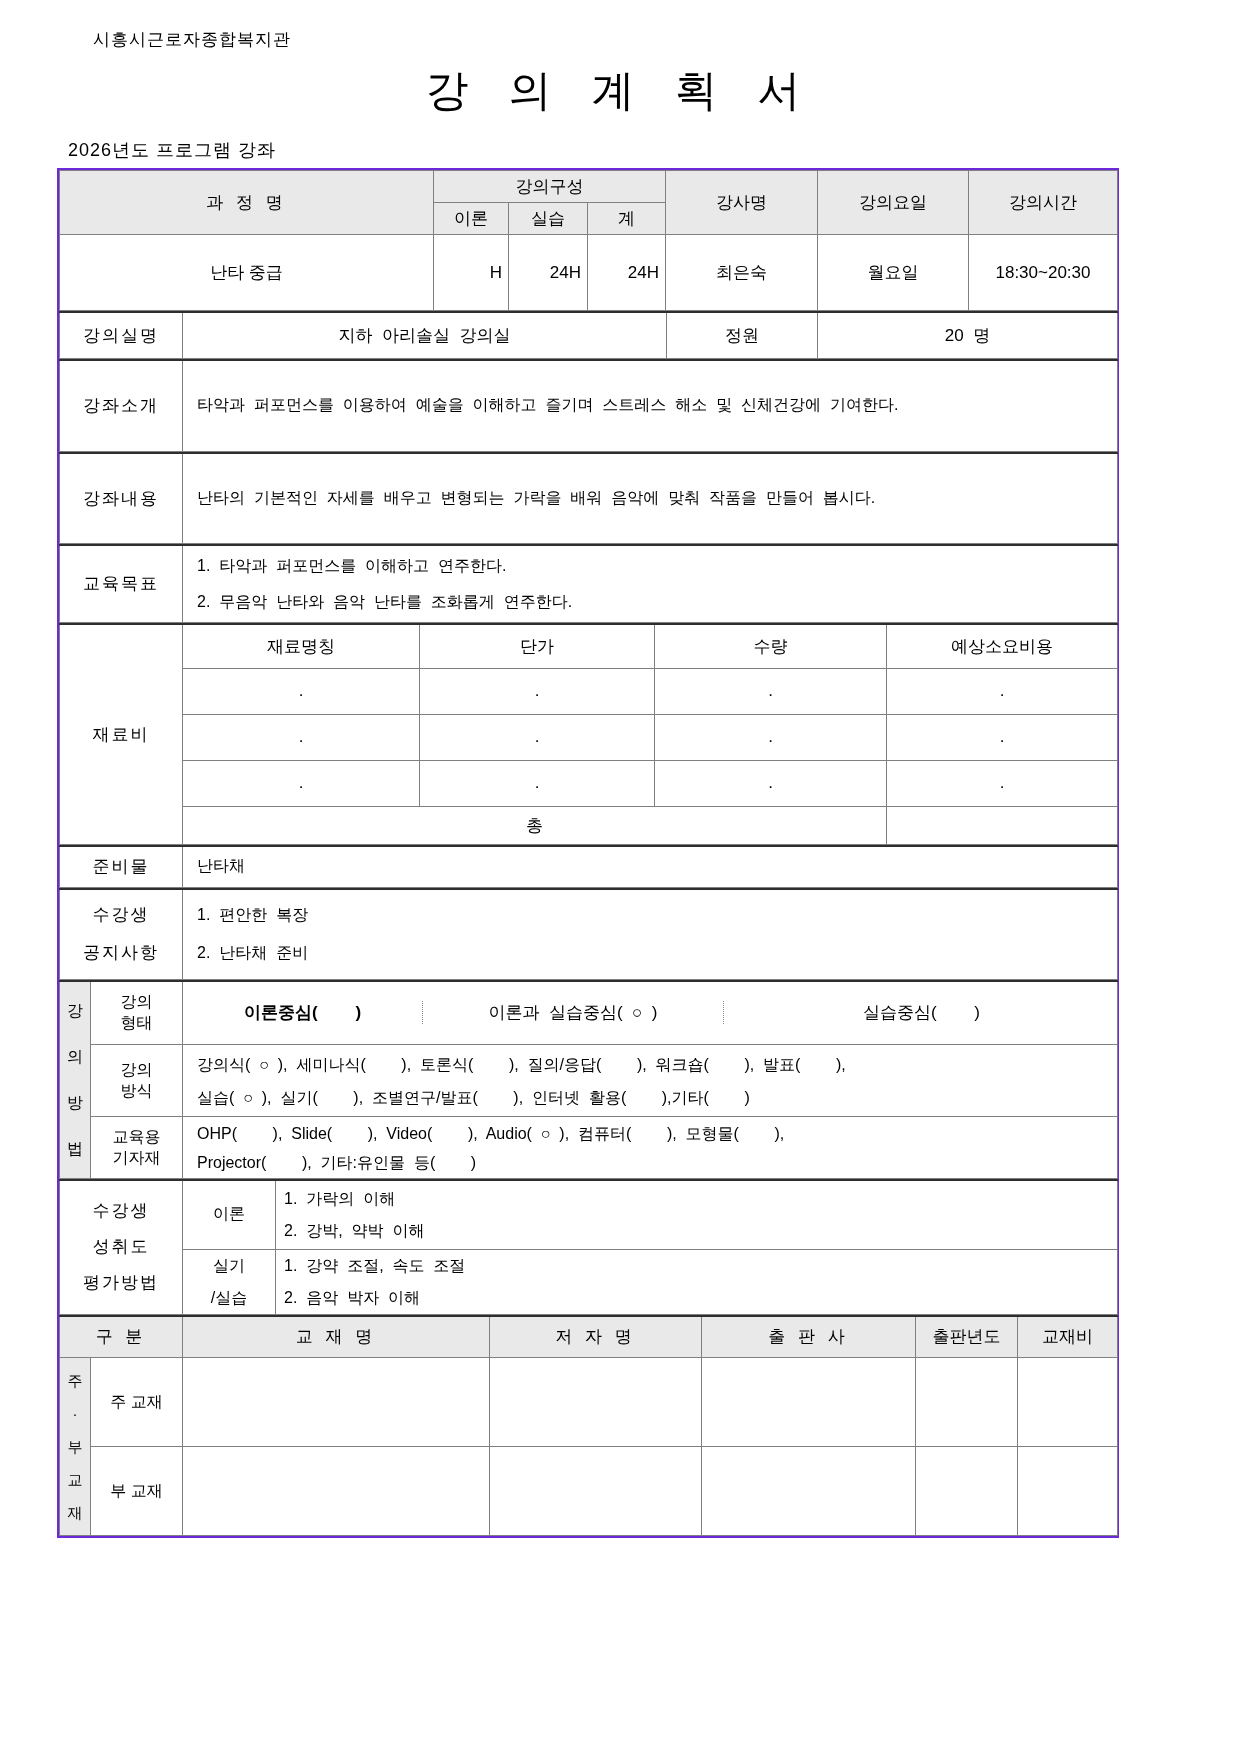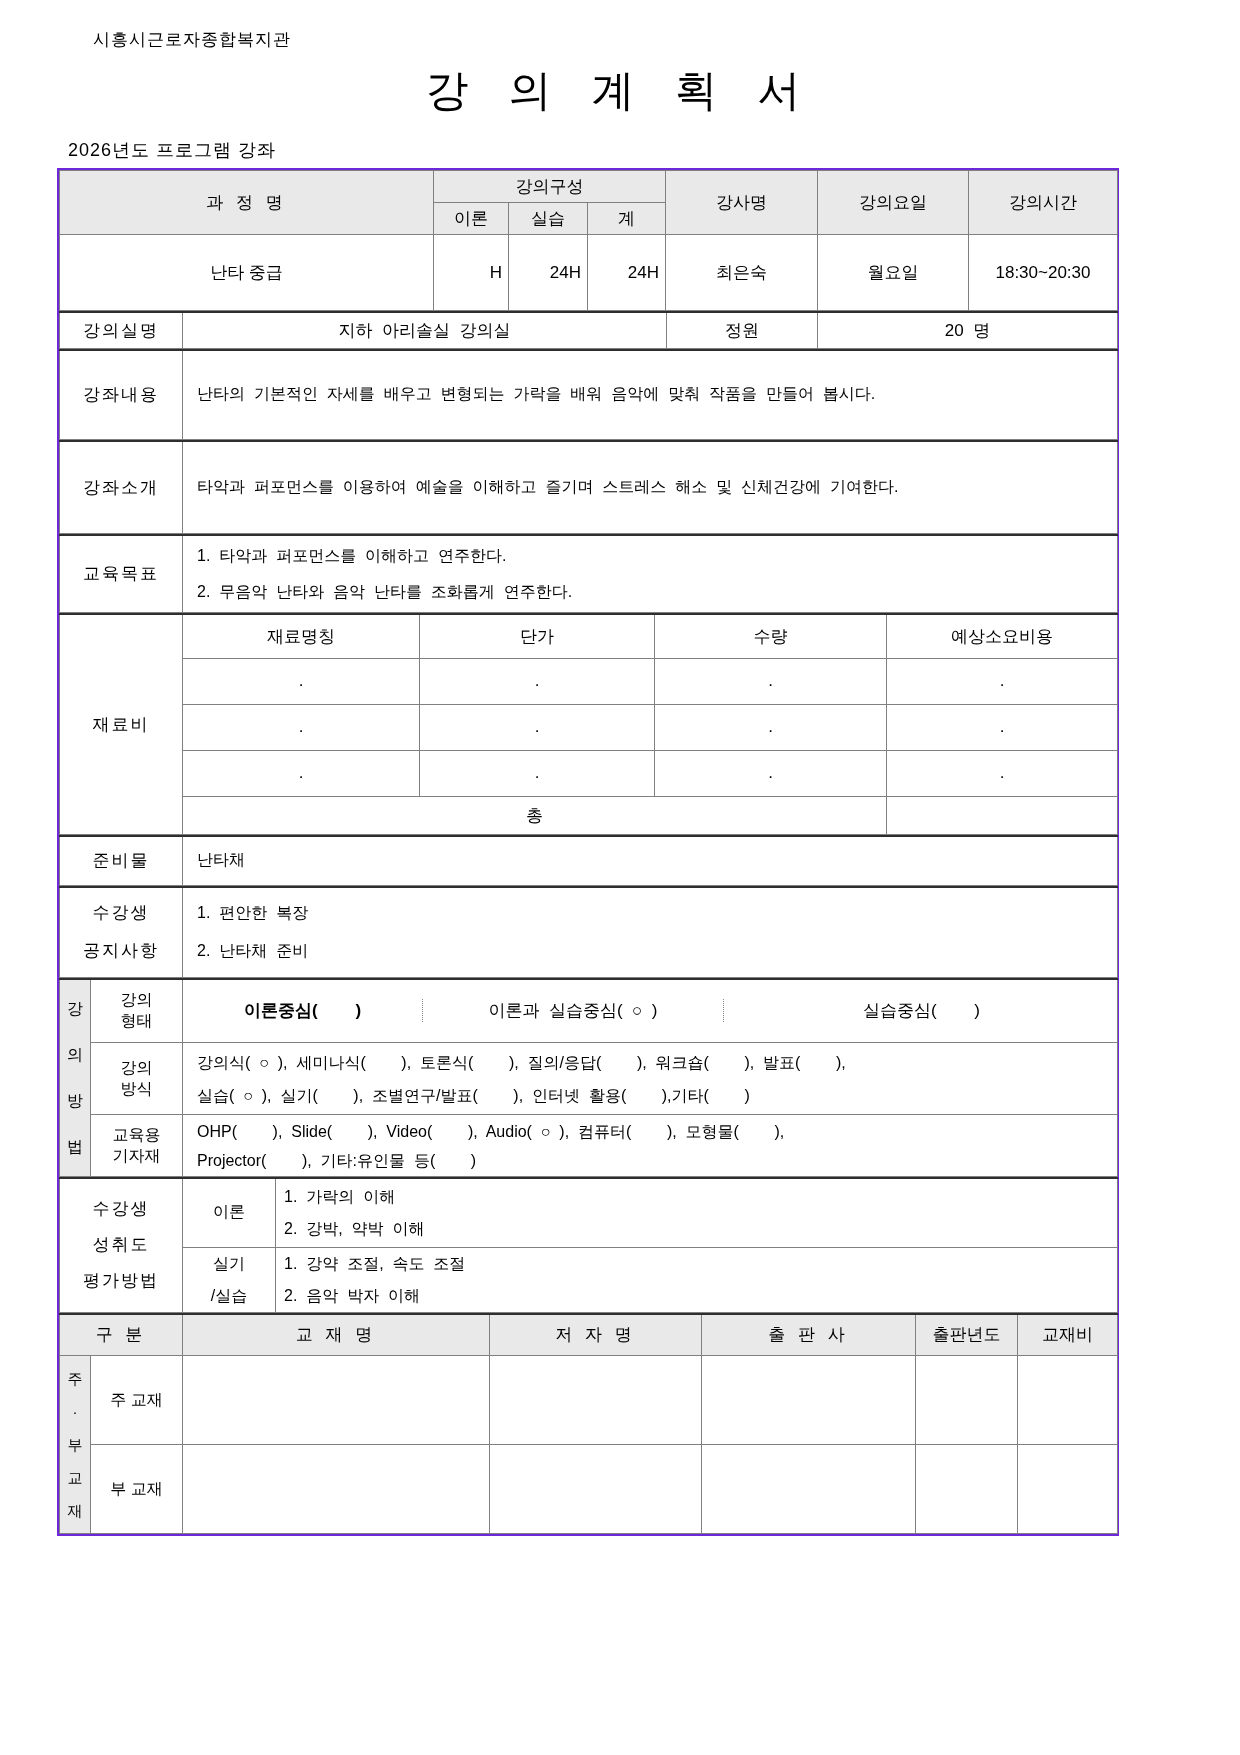--- a/index.html
+++ b/index.html
@@ -82,51 +82,51 @@
       </table>
 
     <table class="t band">
       <colgroup>
           <col style="width:123px">
           <col style="width:484px">
           <col style="width:151px">
           <col style="width:300px">
         </colgroup>
       <tbody>
-          <tr style="height:36px">
+          <tr style="height:46px">
         <td class="lbl">강의실명</td>
         <td class="prewrap">지하  아리솔실  강의실</td>
         <td>정원</td>
         <td class="prewrap">20  명</td>
       </tr>
     </tbody>
       </table>
 
     <table class="t band">
       <colgroup>
           <col style="width:123px">
           <col style="width:935px">
         </colgroup>
       <tbody>
+          <tr style="height:92px">
+        <td class="lbl">강좌소개</td>
+        <td class="left prewrap small">타악과  퍼포먼스를  이용하여  예술을  이해하고  즐기며  스트레스  해소  및  신체건강에  기여한다.</td>
+      </tr>
+    </tbody>
+      </table>
+
+    <table class="t band">
+      <colgroup>
+          <col style="width:123px">
+          <col style="width:935px">
+        </colgroup>
+      <tbody>
           <tr style="height:90px">
         <td class="lbl">강좌내용</td>
         <td class="left prewrap small">난타의  기본적인  자세를  배우고  변형되는  가락을  배워  음악에  맞춰  작품을  만들어  봅시다.</td>
-      </tr>
-    </tbody>
-      </table>
-
-    <table class="t band">
-      <colgroup>
-          <col style="width:123px">
-          <col style="width:935px">
-        </colgroup>
-      <tbody>
-          <tr style="height:92px">
-        <td class="lbl">강좌소개</td>
-        <td class="left prewrap small">타악과  퍼포먼스를  이용하여  예술을  이해하고  즐기며  스트레스  해소  및  신체건강에  기여한다.</td>
       </tr>
     </tbody>
       </table>
 
     <table class="t band">
       <colgroup>
           <col style="width:123px">
           <col style="width:935px">
         </colgroup>
       <tbody>
@@ -178,21 +178,21 @@
       </tr>
     </tbody>
       </table>
 
     <table class="t band">
       <colgroup>
           <col style="width:123px">
           <col style="width:935px">
         </colgroup>
       <tbody>
-          <tr style="height:50px">
+          <tr style="height:42px">
         <td class="lbl">준비물</td>
         <td class="left prewrap small">난타채</td>
       </tr>
     </tbody>
       </table>
 
     <table class="t band">
       <colgroup>
           <col style="width:123px">
           <col style="width:935px">

